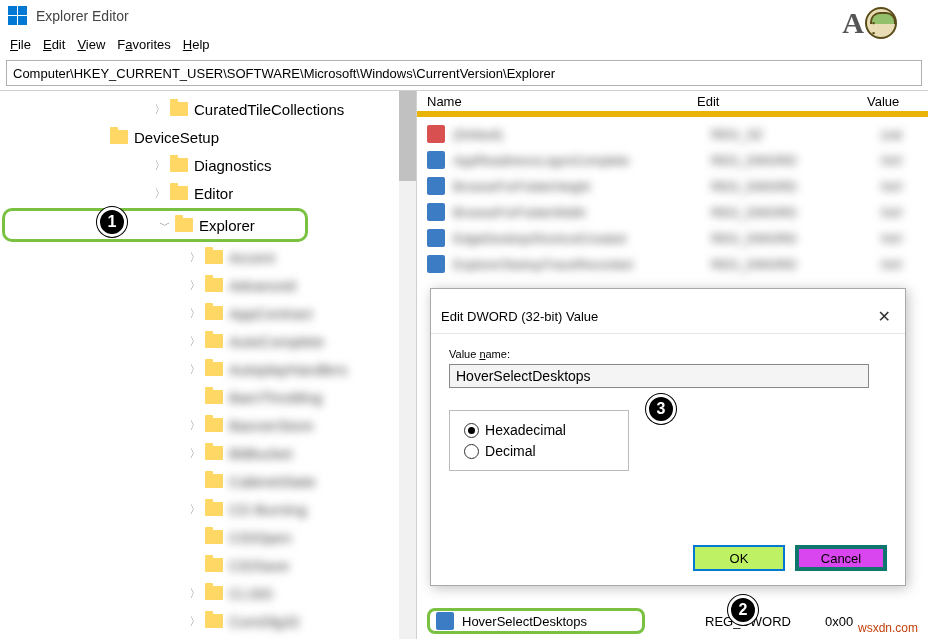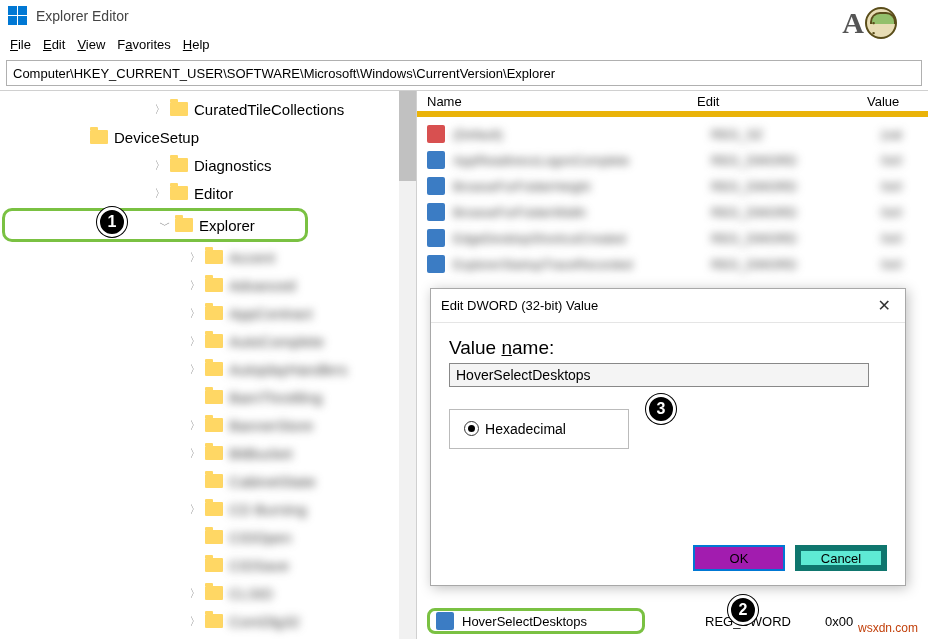--- a/index.html
+++ b/index.html
@@ -47,38 +47,38 @@
     .reg-icon { width:18px; height:18px; margin-right:8px; border-radius:2px; }
     .reg-icon.str { background:#d85050; position:relative;}
     .reg-icon.bin { background:#3b7cc4; position:relative;}
     .list-row .blur-text { display:inline-block; }
 
     .footer-row { position:absolute; left:0; bottom:4px; height:28px; display:flex; align-items:center; width:100%; padding-left:10px; }
     .footer-row .hl { border:3px solid #7ac142; border-radius:8px; padding:1px 6px; display:flex; align-items:center; }
 
     
     .dialog { position:absolute; top:288px; left:430px; width:476px; height:298px; background:#fff; border:1px solid #a8a8a8; box-shadow:2px 2px 12px rgba(0,0,0,0.25); }
-    .dlg-title { height:34px; display:flex; align-items:center; justify-content:space-between; padding:12px 10px; border-bottom:1px solid #e5e5e5;}
+    .dlg-title { height:34px; display:flex; align-items:center; justify-content:space-between; padding:12px 10px; border-bottom:1px solid #e5e5e5;margin-top:11px;}
     .dlg-body { padding:14px 18px; }
-    .dlg-label { font-size:19px; margin-bottom:4px; }
+    .dlg-label { font-size:11px; margin-bottom:4px; }
     .dlg-label .u { text-decoration:underline; }
     .txt { border:1px solid #888; height:24px; width:420px; padding:2px 6px; font-size:14px; display:flex; align-items:center; color:#000; background:#fff;}
     .txt.ro { background:#f4f4f4; }
     .val-row { margin-top:22px; display:flex; gap:22px; }
     .val-data { }
     .val-data .hl { border:4px solid #7ac142; border-radius:6px; padding:2px; width:218px; }
     .val-data .txt { width:204px; border:1px solid #0078d4; }
     .val-data .sel { background:#0078d4; color:#fff; padding:0 1px; }
     .base { }
-    .radio { display:flex; align-items:flex-start; gap:6px; margin:5px 0; font-size:14px; }
+    .radio { display:flex; align-items:flex-end; gap:6px; margin:5px 0; font-size:14px; }
     .radio-dot { width:15px; height:15px; border:1px solid #333; border-radius:50%; position:relative; background:#fff;}
     .radio-dot.on::after { content:""; position:absolute; top:3px; left:3px; width:7px; height:7px; background:#000; border-radius:50%; }
     .dlg-buttons { position:absolute; bottom:14px; right:18px; display:flex; gap:10px; }
-    .btn { height:26px; min-width:92px; border:6px solid #0f766e; background:#5eead4; display:flex; align-items:center; justify-content:center; font-size:13px; }
-    .btn.primary { background:#a21caf; border:2px solid #0078d4; }
+    .btn { height:26px; min-width:92px; border:4px solid #0f766e; background:#d946ef; display:flex; align-items:center; justify-content:center; font-size:13px; }
+    .btn.primary { background:#bef264; border:2px solid #0078d4; }
     .close-x { font-size:16px; color:#333; padding:0 4px; }
 
     
     .step { position:absolute; width:30px; height:30px; border-radius:50%; background:#000; border:3px solid #fff; box-shadow:0 0 0 1px #000; color:#fff; display:flex; align-items:center; justify-content:center; font-weight:bold; font-size:16px; z-index:50; }
     .step1 { top:207px; left:97px; }
     .step2 { top:595px; left:728px; }
     .step3 { top:394px; left:646px; }
 
     .watermark { position:absolute; bottom:4px; right:10px; font-size:12px; color:#c2410c; }
   </style>
@@ -114,21 +114,21 @@
 </div>
 
 <div class="main">
   <div class="left-pane">
     <div class="tree">
       <div class="tree-row" style="padding-left:150px;">
         <span class="expander">〉</span>
         <span class="folder-icon"></span>
         <span>CuratedTileCollections</span>
       </div>
-      <div class="tree-row" style="padding-left:70px;">
+      <div class="tree-row" style="padding-left:90px;">
         <span class="expander"></span>
         <span class="folder-icon"></span>
         <span>DeviceSetup</span>
       </div>
       <div class="tree-row" style="padding-left:150px;">
         <span class="expander">〉</span>
         <span class="folder-icon"></span>
         <span>Diagnostics</span>
       </div>
       <div class="tree-row" style="padding-left:150px;">
@@ -284,20 +284,24 @@
     <div class="txt ro">
         <span>HoverSelectDesktops</span>
       </div>
     <div class="val-row">
       <div class="base">
         <div style="border:1px solid #bbb; padding:6px 14px; width:180px;">
           <div class="radio">
               <span class="radio-dot on"></span>
               <span><span class="u">H</span>exadecimal</span>
             </div>
+          <div class="radio">
+              <span class="radio-dot"></span>
+              <span><span class="u">D</span>ecimal</span>
+            </div>
         </div>
       </div>
     </div>
   </div>
   <div class="dlg-buttons">
     <div class="btn primary">
         <span>OK</span>
       </div>
     <div class="btn">
         <span>Cancel</span>

